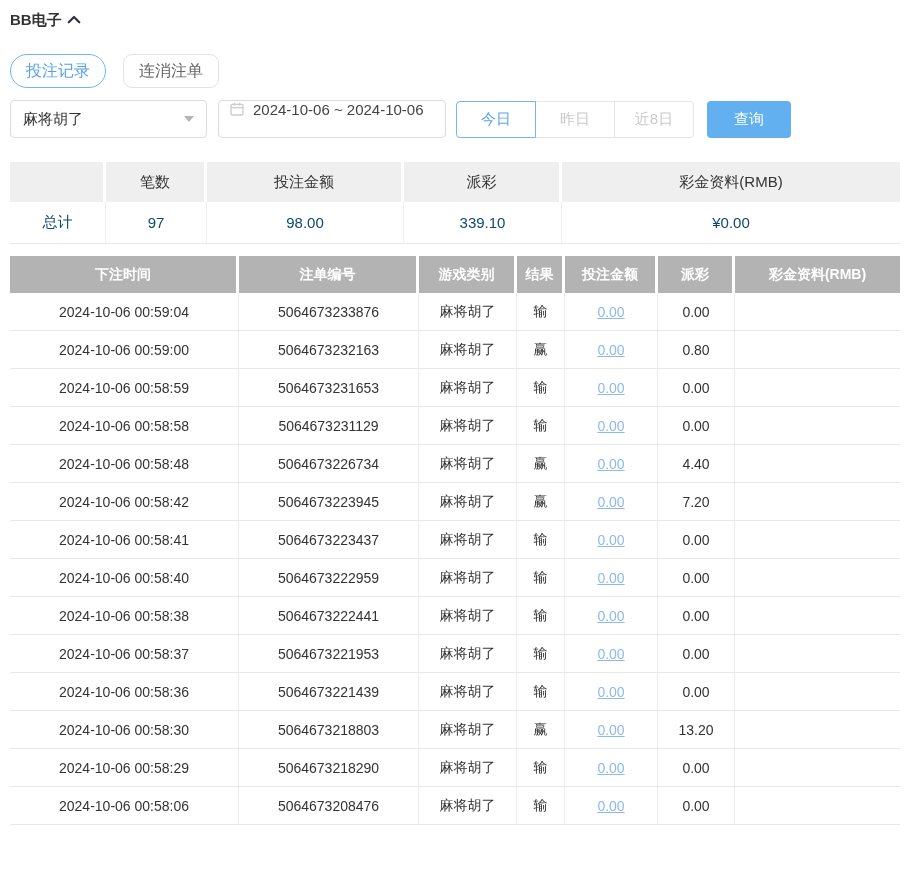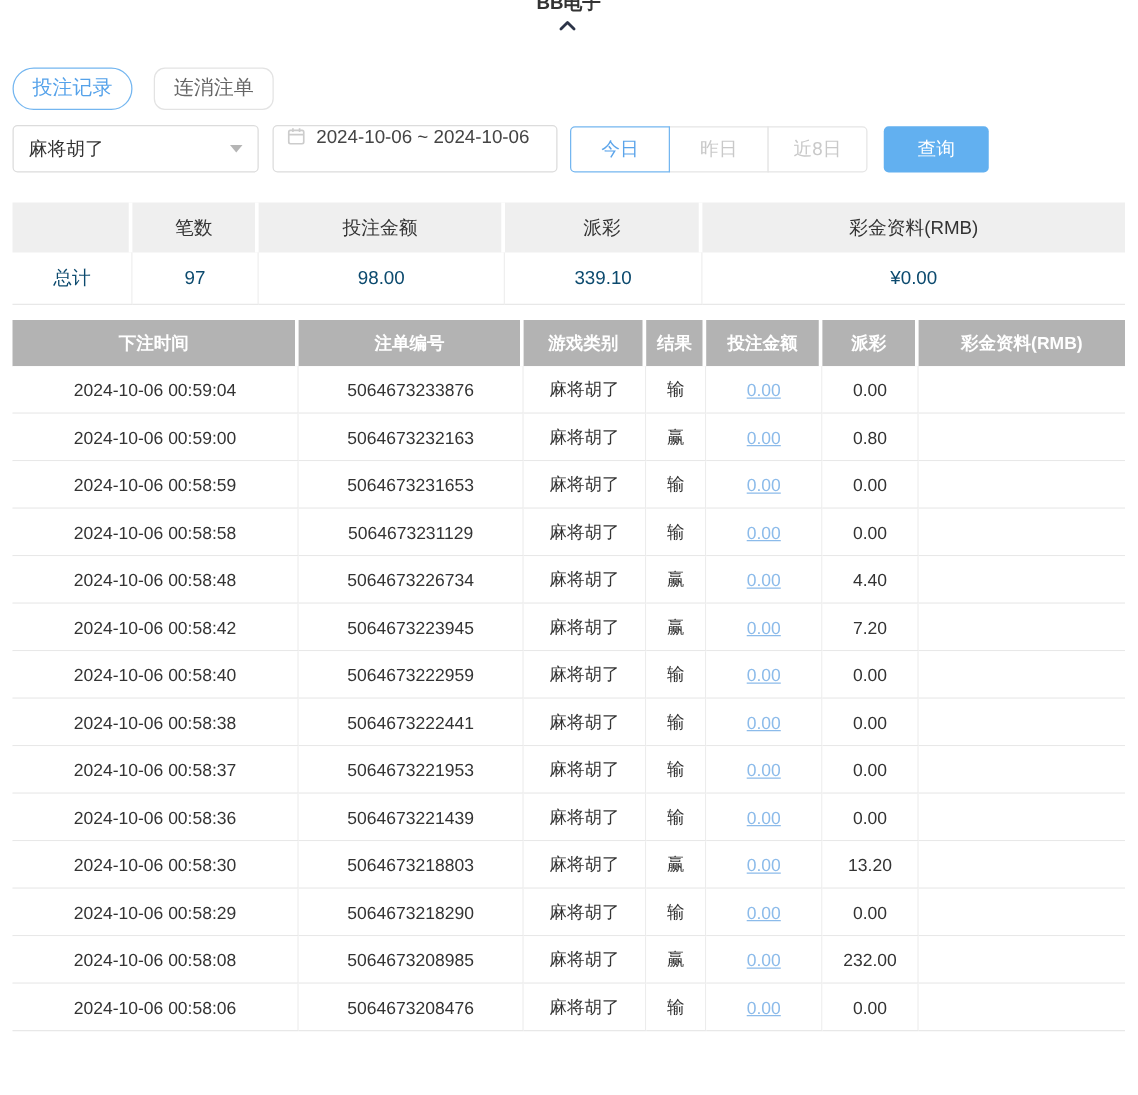--- a/index.html
+++ b/index.html
@@ -1,21 +1,21 @@
 <!DOCTYPE html>
 <html><head>
 <meta charset="utf-8">
 <style>
   * { box-sizing: border-box; margin: 0; padding: 0; }
   html,body { width: 910px; height: 876px; overflow: hidden; background: #fff;
     font-family: "Liberation Sans", "DejaVu Sans", sans-serif; color: #333; }
   .page { padding: 10px; }
 
   
-  .title-row { display: flex; justify-content: flex-end; align-items: center; height: 20px; flex-direction: column; }
+  .title-row { display: flex; justify-content: flex-start; align-items: center; height: 20px; }
   .page-title { font-size: 15px; font-weight: bold; color: #333; }
   .collapse-btn { width: 24px; height: 24px; display: flex; align-items: center; justify-content: center; cursor: pointer; margin-right: 2px; }
 
   
   .tabs { margin-top: 24px; display: flex; gap: 17px; }
   .tab { font-size: 16px; padding: 8px 15px; background: #fff; cursor: pointer; line-height: 1; }
   .tab.active { color: #55a2ea; border: 1px solid #74b6f0; border-radius: 17px; }
   .tab.inactive { color: #666; border: 1px solid #e3e3e3; border-radius: 9px; }
 
   
@@ -192,20 +192,29 @@
         <tr>
           <td>2024-10-06 00:58:42</td>
           <td>5064673223945</td>
           <td>麻将胡了</td>
           <td>赢</td>
           <td><a href="#">0.00</a></td>
           <td>7.20</td>
           <td></td>
         </tr>
         <tr>
+          <td>2024-10-06 00:58:41</td>
+          <td>5064673223437</td>
+          <td>麻将胡了</td>
+          <td>输</td>
+          <td><a href="#">0.00</a></td>
+          <td>0.00</td>
+          <td></td>
+        </tr>
+        <tr>
           <td>2024-10-06 00:58:40</td>
           <td>5064673222959</td>
           <td>麻将胡了</td>
           <td>输</td>
           <td><a href="#">0.00</a></td>
           <td>0.00</td>
           <td></td>
         </tr>
         <tr>
           <td>2024-10-06 00:58:38</td>
@@ -246,29 +255,20 @@
         <tr>
           <td>2024-10-06 00:58:29</td>
           <td>5064673218290</td>
           <td>麻将胡了</td>
           <td>输</td>
           <td><a href="#">0.00</a></td>
           <td>0.00</td>
           <td></td>
         </tr>
         <tr>
-          <td>2024-10-06 00:58:08</td>
-          <td>5064673208985</td>
-          <td>麻将胡了</td>
-          <td>赢</td>
-          <td><a href="#">0.00</a></td>
-          <td>232.00</td>
-          <td></td>
-        </tr>
-        <tr>
           <td>2024-10-06 00:58:06</td>
           <td>5064673208476</td>
           <td>麻将胡了</td>
           <td>输</td>
           <td><a href="#">0.00</a></td>
           <td>0.00</td>
           <td></td>
         </tr>
       </tbody>
   </table>

